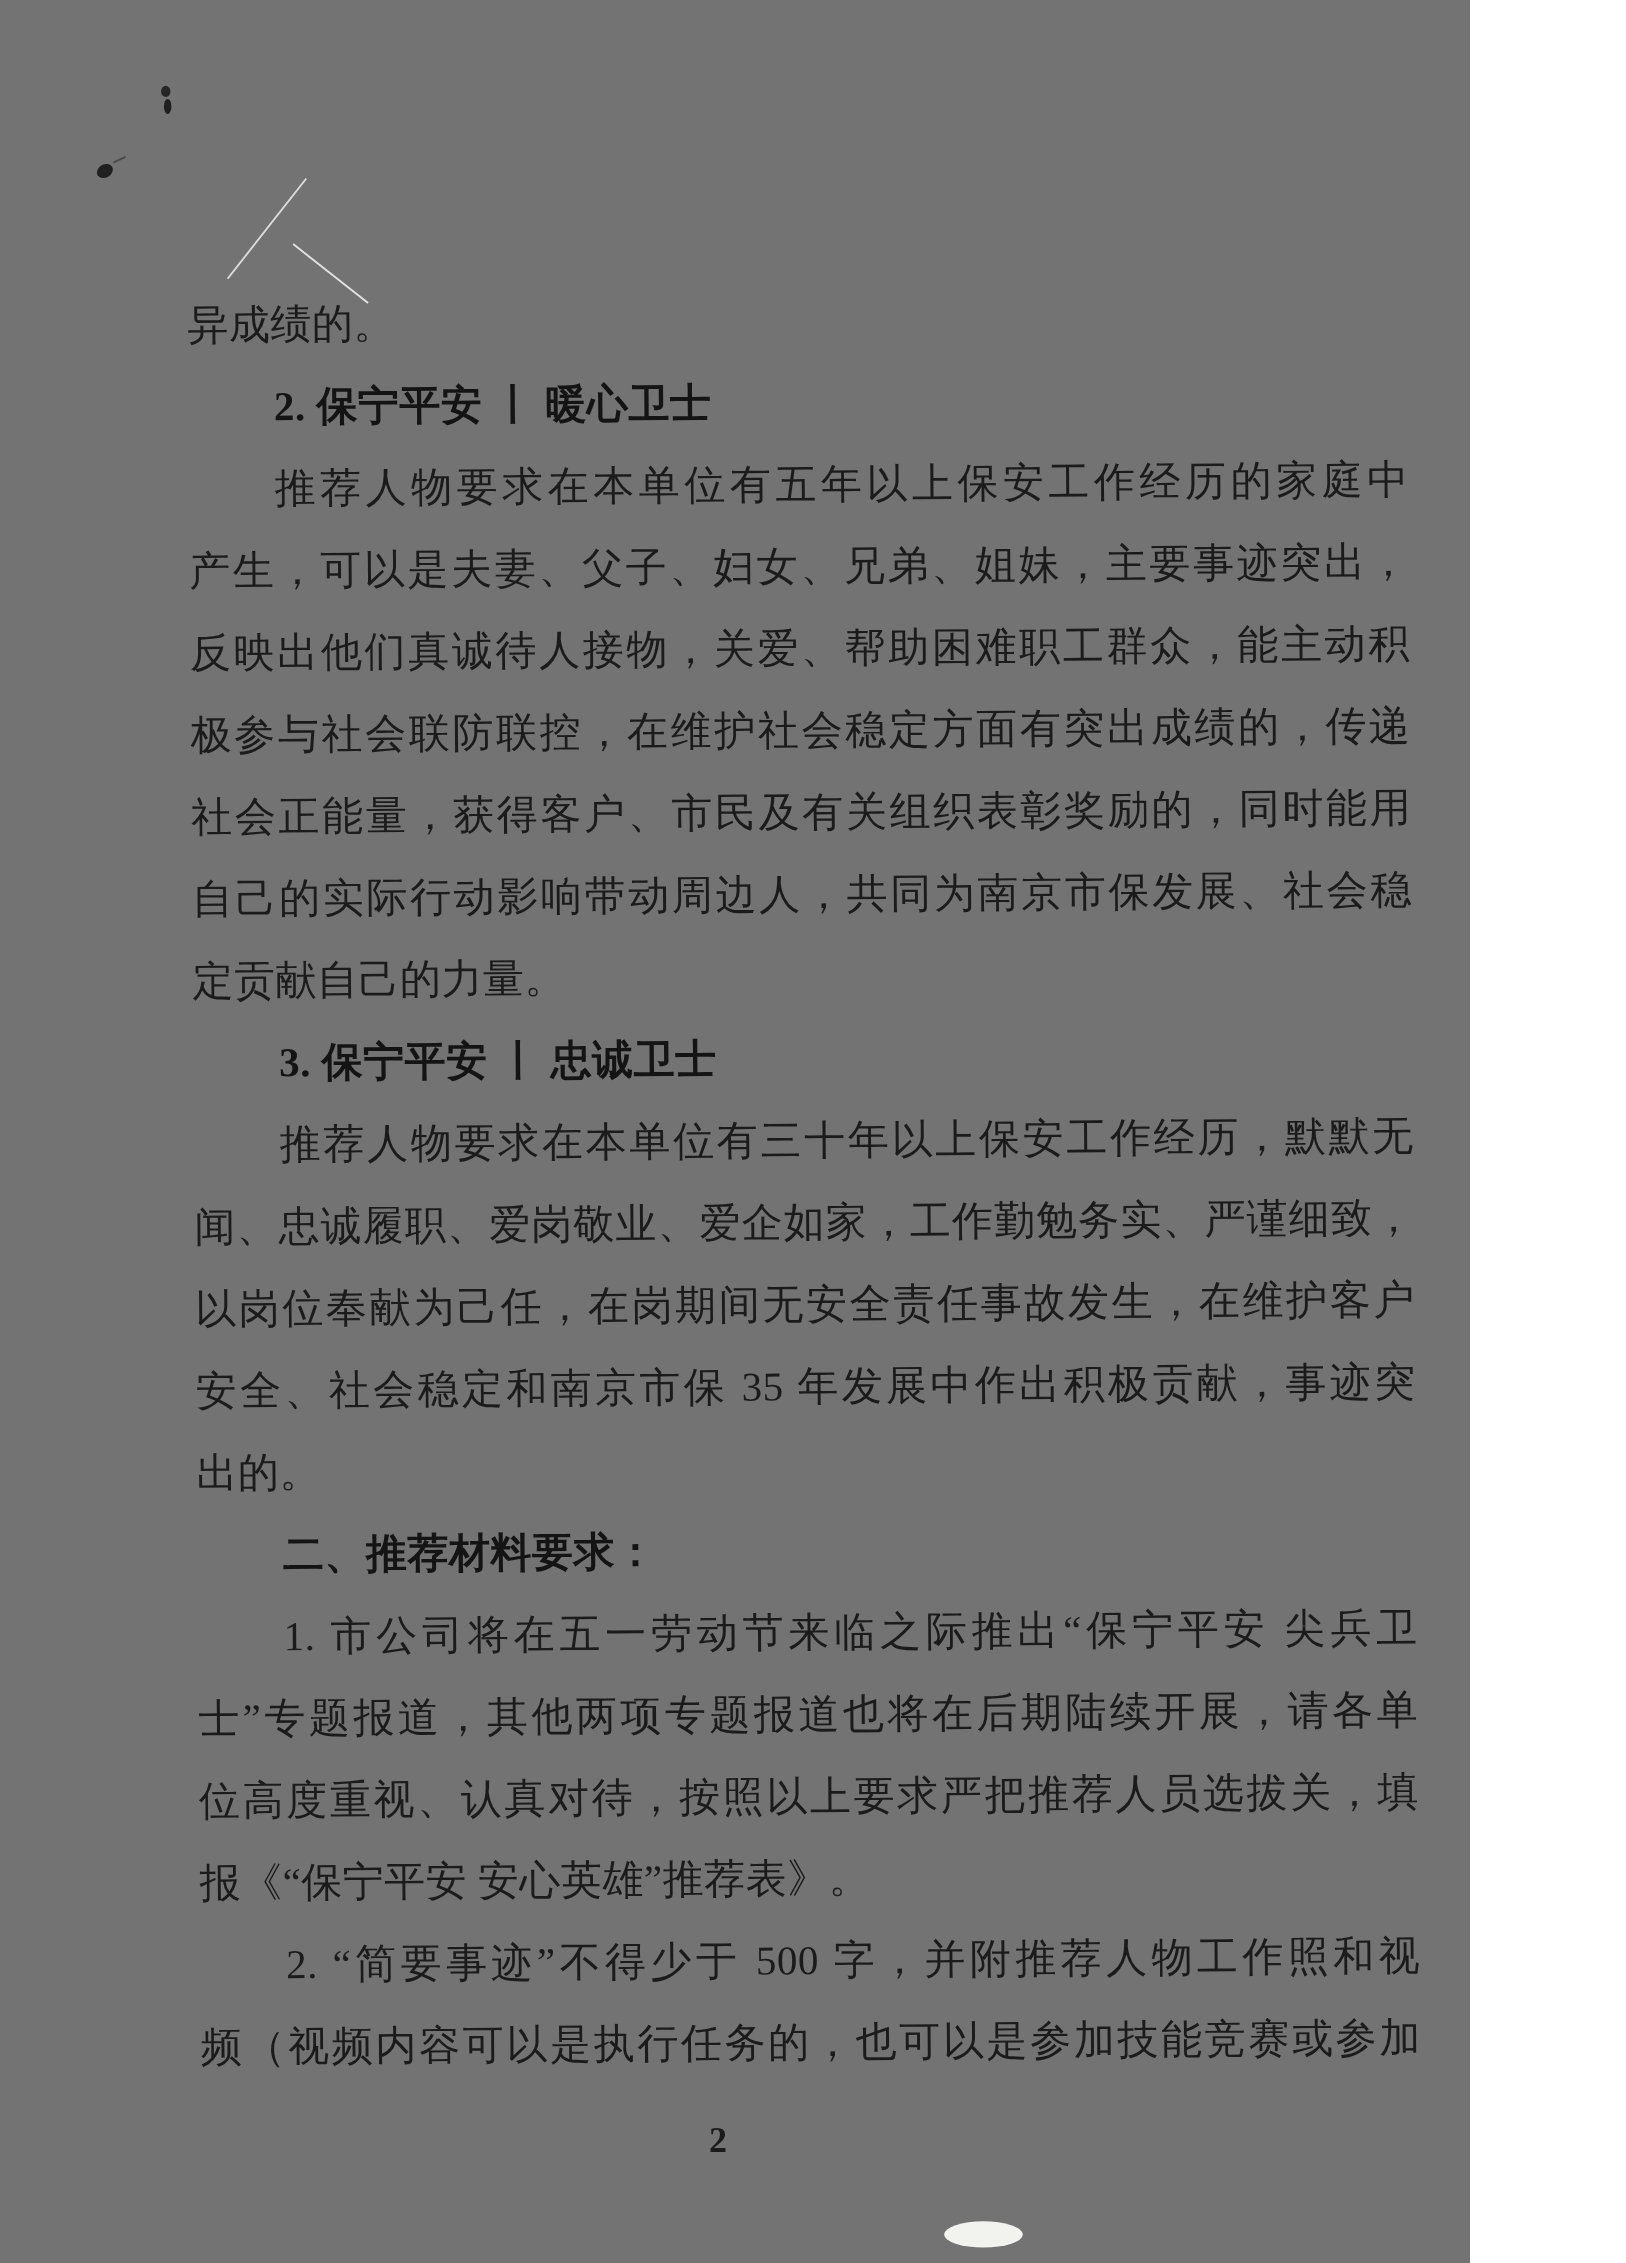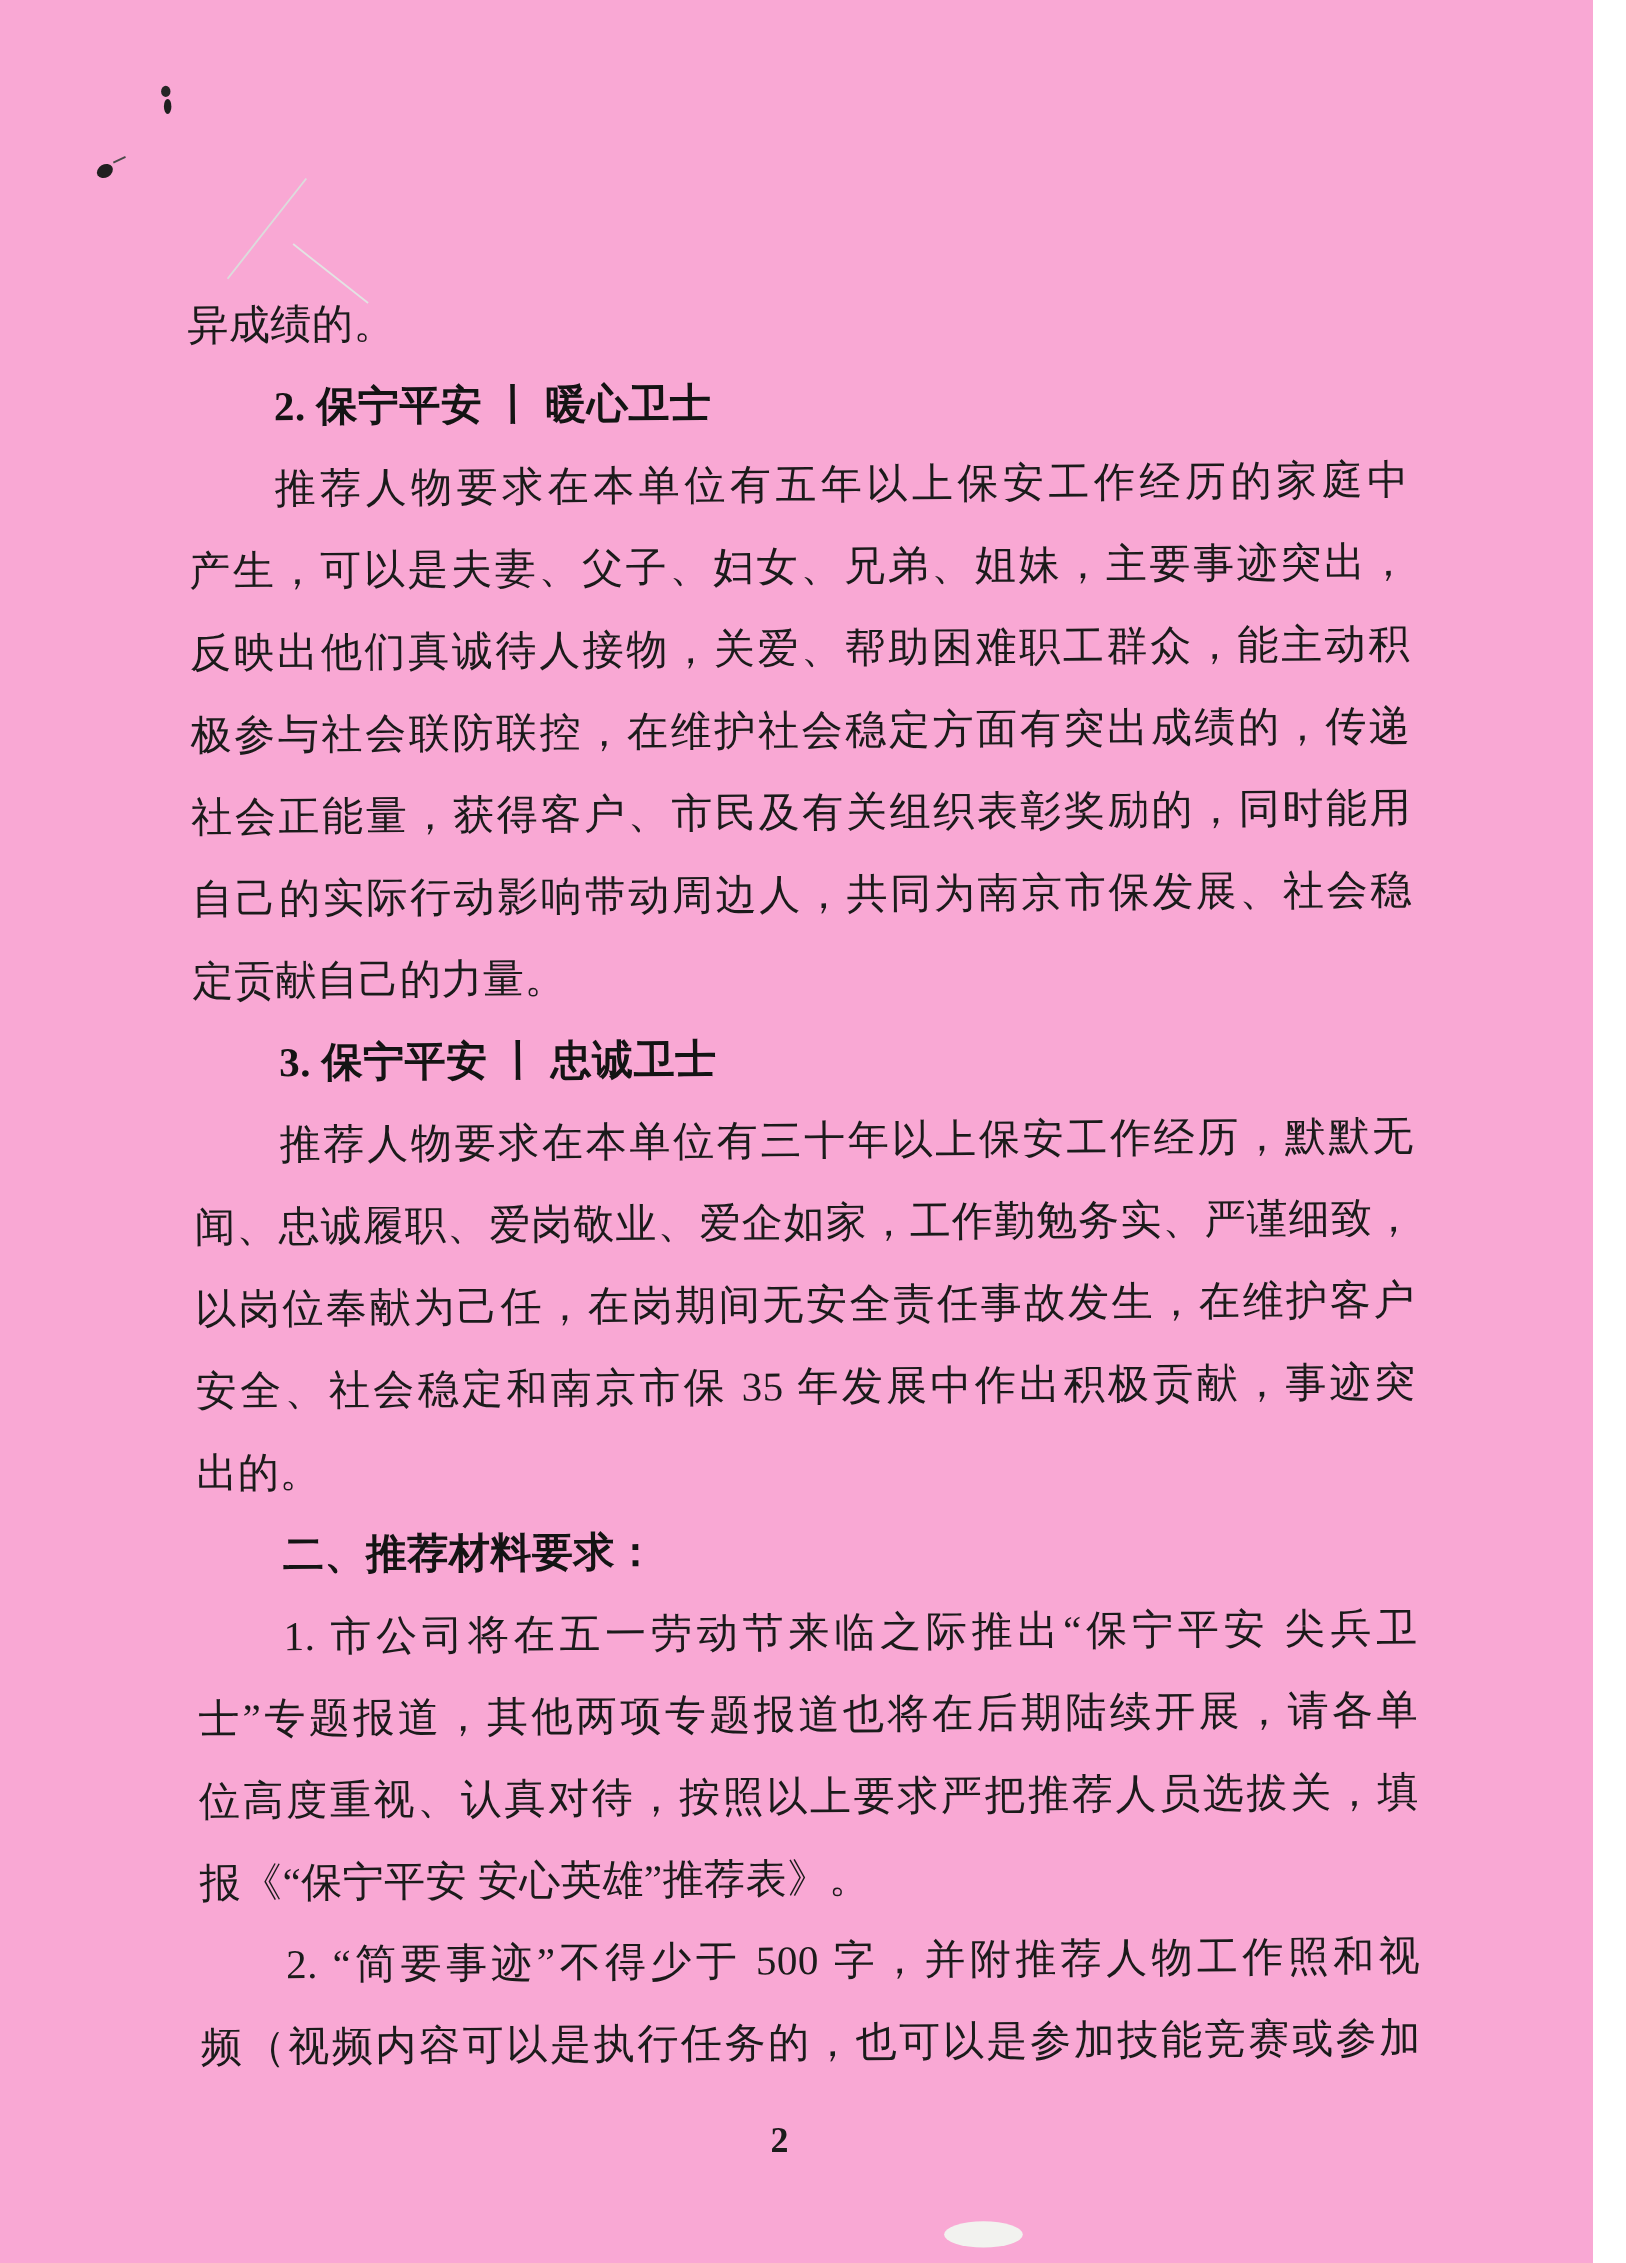--- a/index.html
+++ b/index.html
@@ -1,19 +1,19 @@
 <!DOCTYPE html>
 <html style="font-size:15px"><head>
 <meta charset="utf-8">
 <style>
   html,body{margin:0;padding:0;background:#ffffff;}
   .page{
     position:relative;
-    width:1593px;height:2264px;
-    background:#f9a8d4;
+    width:1470px;height:2264px;
+    background:#737373;
     overflow:hidden;
     font-family:"Liberation Serif","DejaVu Serif",serif;
     text-decoration:underline;
   }
   .content{
     position:absolute;
     left:187px;top:284px;width:1220px;
     transform:rotate(-0.45deg);
     transform-origin:left top;
     color:#1b1b1b;

